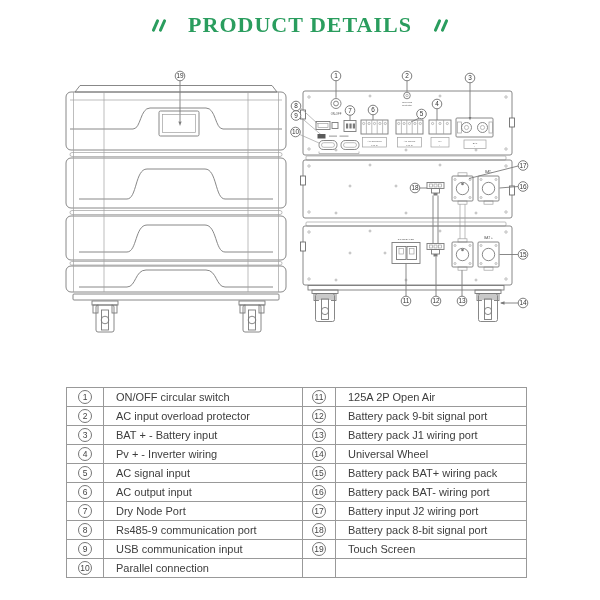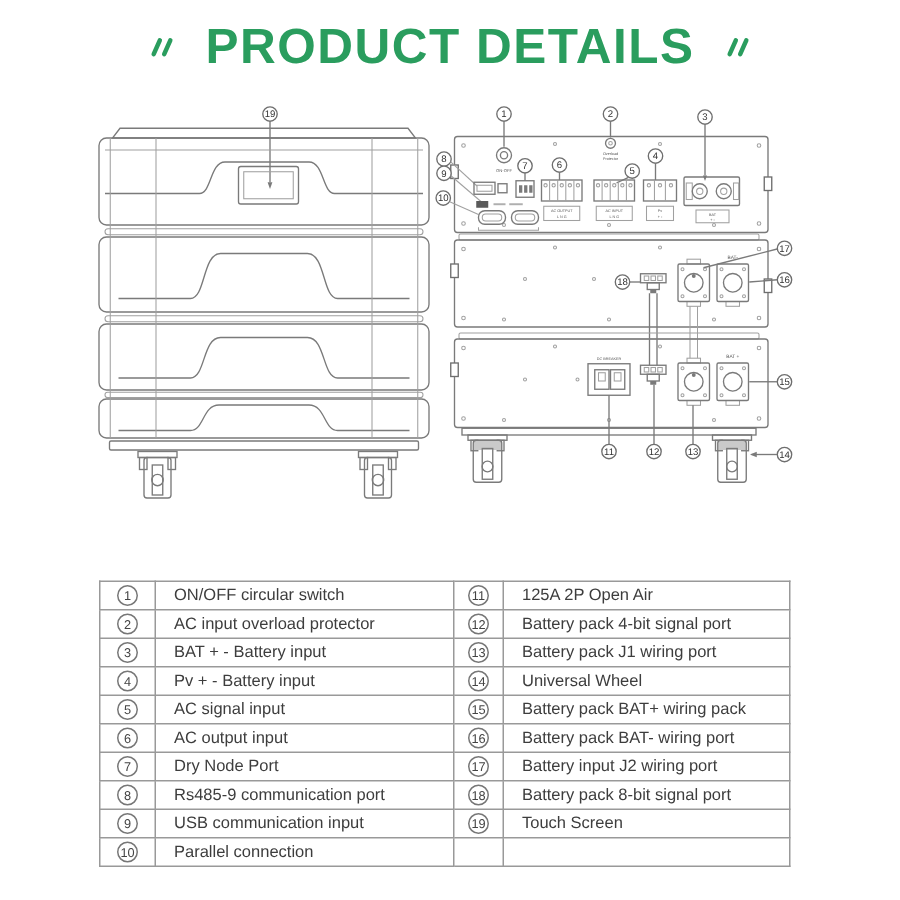--- a/index.html
+++ b/index.html
@@ -1,21 +1,21 @@
 <!DOCTYPE html>
 <html style="--accent: #2a9d5e;"><head>
 <meta charset="utf-8">
 <style>
   :root { --accent: #2a9d5e; }
   * { margin:0; padding:0; box-sizing:border-box; }
   body { font-family:"Liberation Sans", sans-serif; background:#fff; }
   .page { position:relative; width:600px; height:600px; background:#fff; overflow:hidden; }
 
   .header { position:absolute; top:12px; left:0; width:600px; display:flex; align-items:center; justify-content:center; gap:24px; }
-  .header h1 { font-size:33px; font-weight:bold; color:var(--accent); letter-spacing:1px; }
+  .header h1 { font-size:22px; font-weight:bold; color:var(--accent); letter-spacing:1px;font-family:Liberation Serif, serif; }
   .marks { display:flex; gap:4px; }
   .marks i { display:block; width:3px; height:13px; background:var(--accent); border-radius:1.5px; transform:rotate(24deg); }
 
   .diagram-wrap { position:absolute; top:58px; left:0; width:600px; height:330px; }
 
   
   .dg     { stroke:#7a7a7a; stroke-width:.9; fill:none; }
   .dg-th  { stroke:#a0a0a0; stroke-width:.7; fill:none; }
   .dg-f   { fill:#7a7a7a; stroke:none; }
   .dg-d   { fill:#5a5a5a; stroke:none; }
@@ -470,31 +470,31 @@
         <tr>
           <td class="num1"><span class="circ">1</span></td>
           <td class="lbl1">ON/OFF circular switch</td>
           <td class="num2"><span class="circ">11</span></td>
           <td class="lbl2">125A 2P Open Air</td>
         </tr>
         <tr>
           <td class="num1"><span class="circ">2</span></td>
           <td class="lbl1">AC input overload protector</td>
           <td class="num2"><span class="circ">12</span></td>
-          <td class="lbl2">Battery pack 4-bit signal port</td>
+          <td class="lbl2">Battery pack 9-bit signal port</td>
         </tr>
         <tr>
           <td class="num1"><span class="circ">3</span></td>
           <td class="lbl1">BAT + - Battery input</td>
           <td class="num2"><span class="circ">13</span></td>
           <td class="lbl2">Battery pack J1 wiring port</td>
         </tr>
         <tr>
           <td class="num1"><span class="circ">4</span></td>
-          <td class="lbl1">Pv + - Battery input</td>
+          <td class="lbl1">Pv + - Inverter wiring</td>
           <td class="num2"><span class="circ">14</span></td>
           <td class="lbl2">Universal Wheel</td>
         </tr>
         <tr>
           <td class="num1"><span class="circ">5</span></td>
           <td class="lbl1">AC signal input</td>
           <td class="num2"><span class="circ">15</span></td>
           <td class="lbl2">Battery pack BAT+ wiring pack</td>
         </tr>
         <tr>

